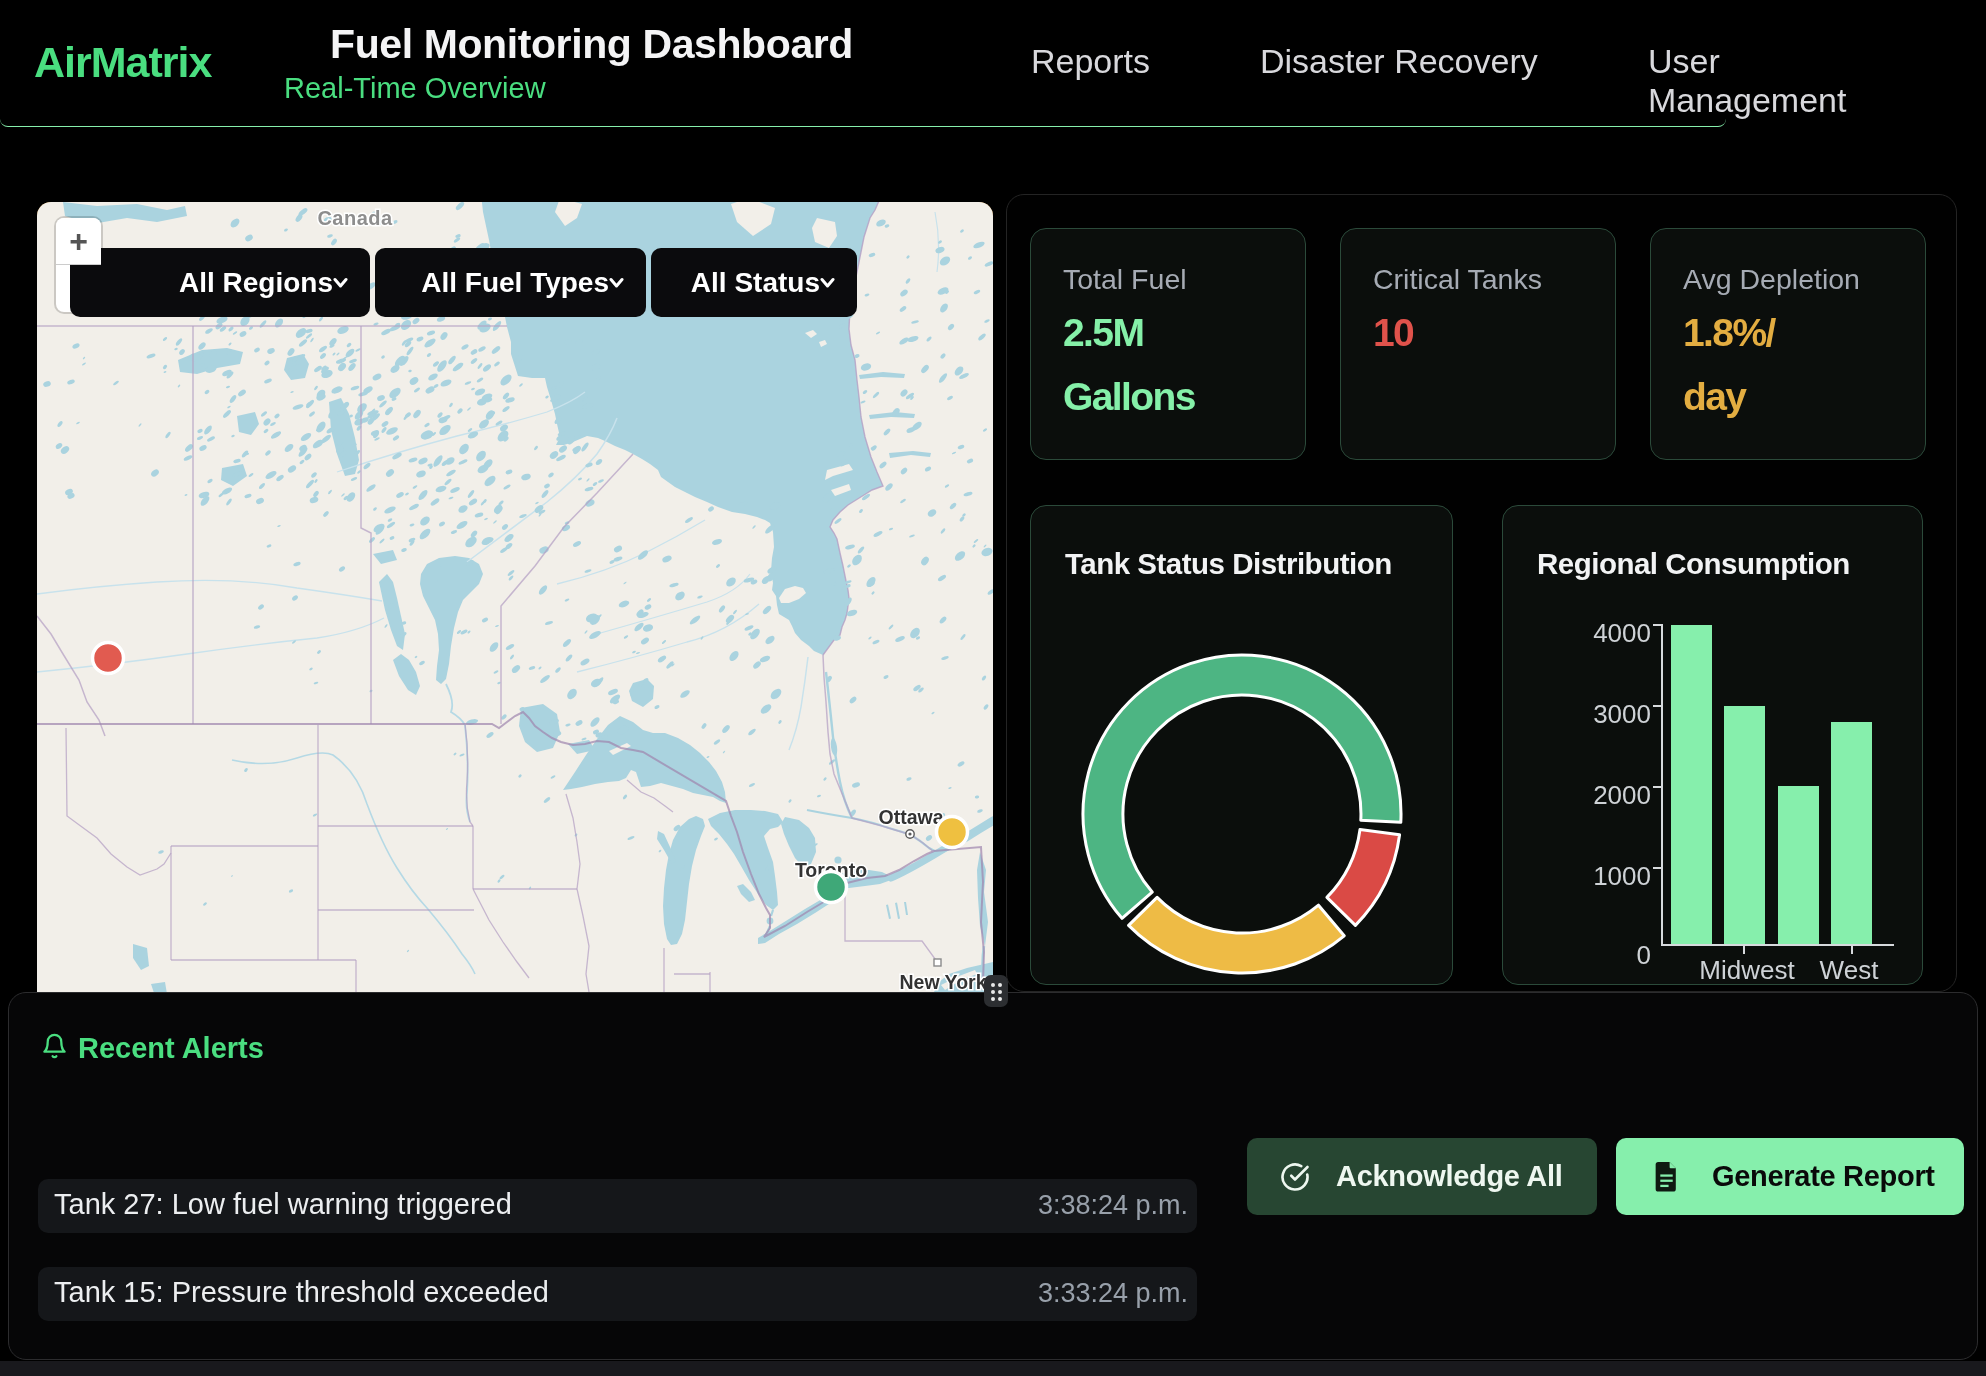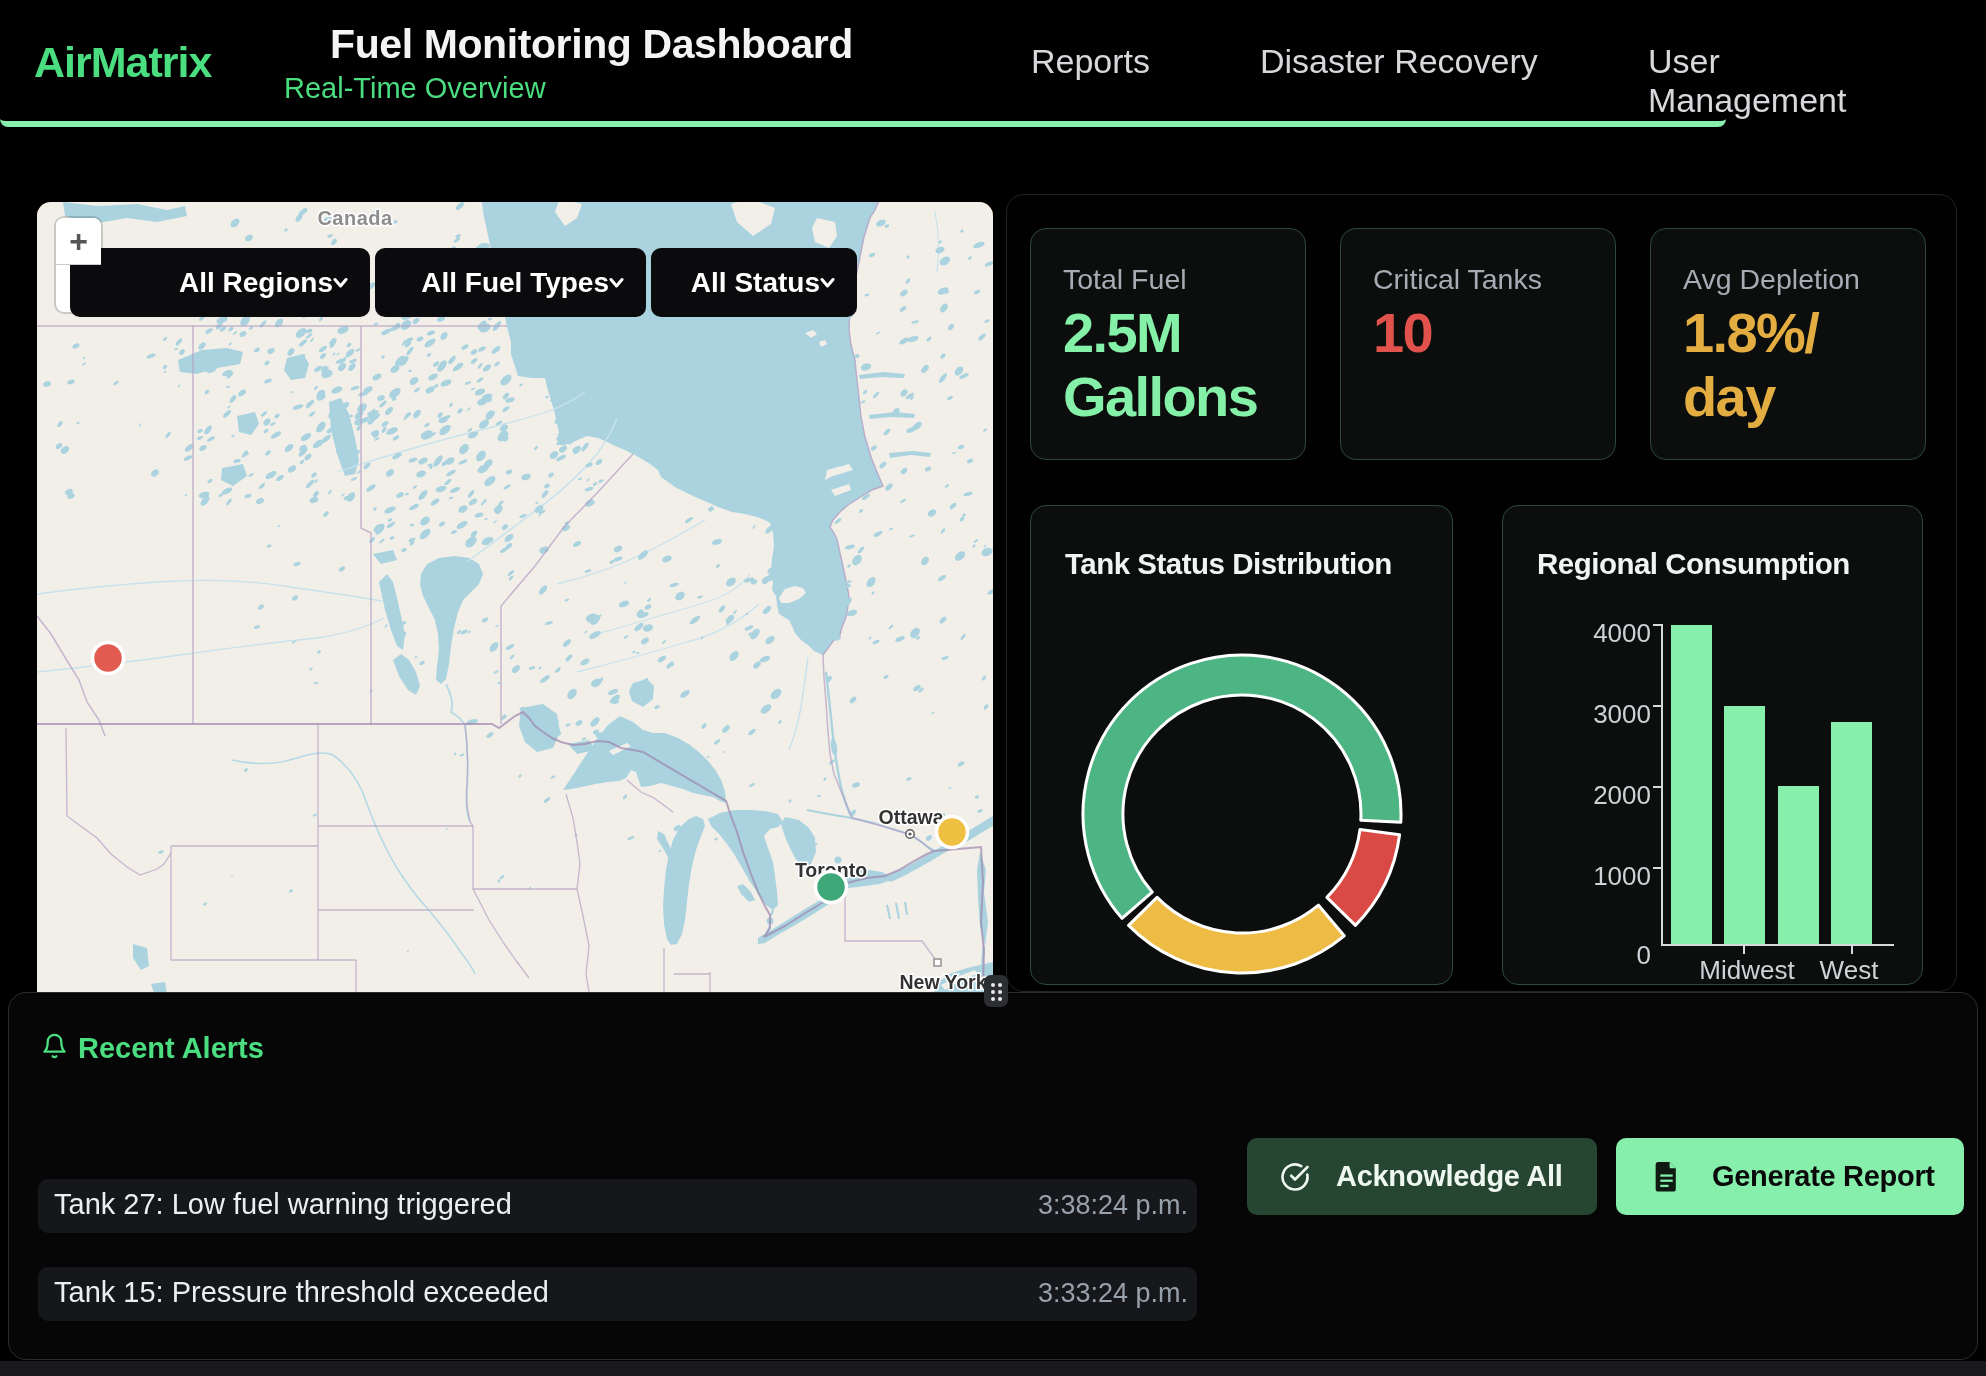--- a/index.html
+++ b/index.html
@@ -1,27 +1,27 @@
 <!DOCTYPE html>
 <html><head><meta charset="utf-8"><style>
 * { margin:0; padding:0; box-sizing:border-box; }
 body { width:1986px; height:1376px; background:#000000; font-family:"Liberation Sans", sans-serif; position:relative; overflow:hidden; }
-.hdr { position:absolute; left:0; top:0; width:1726px; height:127px; background:#000; border-bottom:6px solid #86efac;border-radius:8px; }
+.hdr { position:absolute; left:0; top:0; width:1726px; height:127px; background:#000; border-bottom:1px solid #86efac;border-radius:8px; }
 .logo { position:absolute; left:34px; top:38px; font-size:43px; font-weight:bold; color:#4ade80; letter-spacing:-1px; }
 .htitle { position:absolute; left:283px; top:21px; font-size:41px; font-weight:bold; color:#f4f4f5; letter-spacing:-0.4px;margin-left:47px; }
 .hsub { position:absolute; left:284px; top:72px; font-size:29px; color:#4ade80; }
 .nav { position:absolute; top:42px; font-size:34px; color:#d8d8dc; }
 .mapbox { position:absolute; left:37px; top:202px; width:956px; height:798px; border-radius:14px 14px 0 0; overflow:hidden; background:#a16207; }
 .zoomctl { position:absolute; left:19px; top:16px; width:45px; height:94px; background:#ffffff; border-radius:8px; z-index:3; box-shadow:0 0 0 2px rgba(0,0,0,0.16); }
 .zoomplus { position:absolute; left:19px; top:16px; width:45px; height:47px; background:#ffffff; border-radius:8px 8px 0 0; border-bottom:1px solid #cccccc; z-index:7; text-align:center; font-size:32px; font-weight:bold; color:#555; line-height:46px; }
 .pill { position:absolute; top:46px; height:69px; background:#0b0b0d; border-radius:10px; z-index:5; display:flex; align-items:center; justify-content:flex-end; padding:0 22px 0 26px; color:#fff; font-size:28px; font-weight:bold; }
 .rpanel { position:absolute; left:1006px; top:194px; width:951px; height:798px; border:1px solid #242424; border-radius:18px; background:#010101; }
 .scard { position:absolute; top:228px; width:276px; height:232px; background:#0b0e0c; border:1px solid #2b4a3a; border-radius:16px; padding:34px 32px; }
 .slabel { font-size:28.5px; color:#a6abb4; }
-.sval { font-size:56px; font-weight:bold; line-height:64px; margin-top:5px; letter-spacing:-1.6px; }
+.sval { font-size:39px; font-weight:bold; line-height:64px; margin-top:5px; letter-spacing:-1.6px; }
 .ccard { position:absolute; top:505px; height:480px; background:#0b0e0c; border:1px solid #2b4a3a; border-radius:16px; }
 .ctitle { position:absolute; left:34px; top:41px; font-size:29.5px; font-weight:bold; color:#f2f3f4; letter-spacing:-0.5px; }
 .alerts { position:absolute; left:8px; top:992px; width:1970px; height:368px; background:#060607; border:1px solid #2c2c2e; border-radius:18px; z-index:20; }
 .arow { position:absolute; left:29px; width:1159px; height:54px; background:#15171a; border-radius:10px; }
 .arow .t1 { position:absolute; left:16px; top:9px; font-size:29px; color:#eceef0; }
 .arow .t2 { position:absolute; right:9px; top:11px; font-size:27px; color:#98a0aa; }
 .btn { position:absolute; top:145px; height:77px; border-radius:10px; display:flex; align-items:center; }
 .handle { position:absolute; left:984px; top:975px; width:24px; height:32px; background:#2c2e31; border-radius:7px; z-index:30; }
 .handle i { position:absolute; width:4px; height:4px; border-radius:2px; background:#e8e8e8; }
 .bstrip { position:absolute; left:0; top:1361px; width:1986px; height:15px; background:#19191d; }

